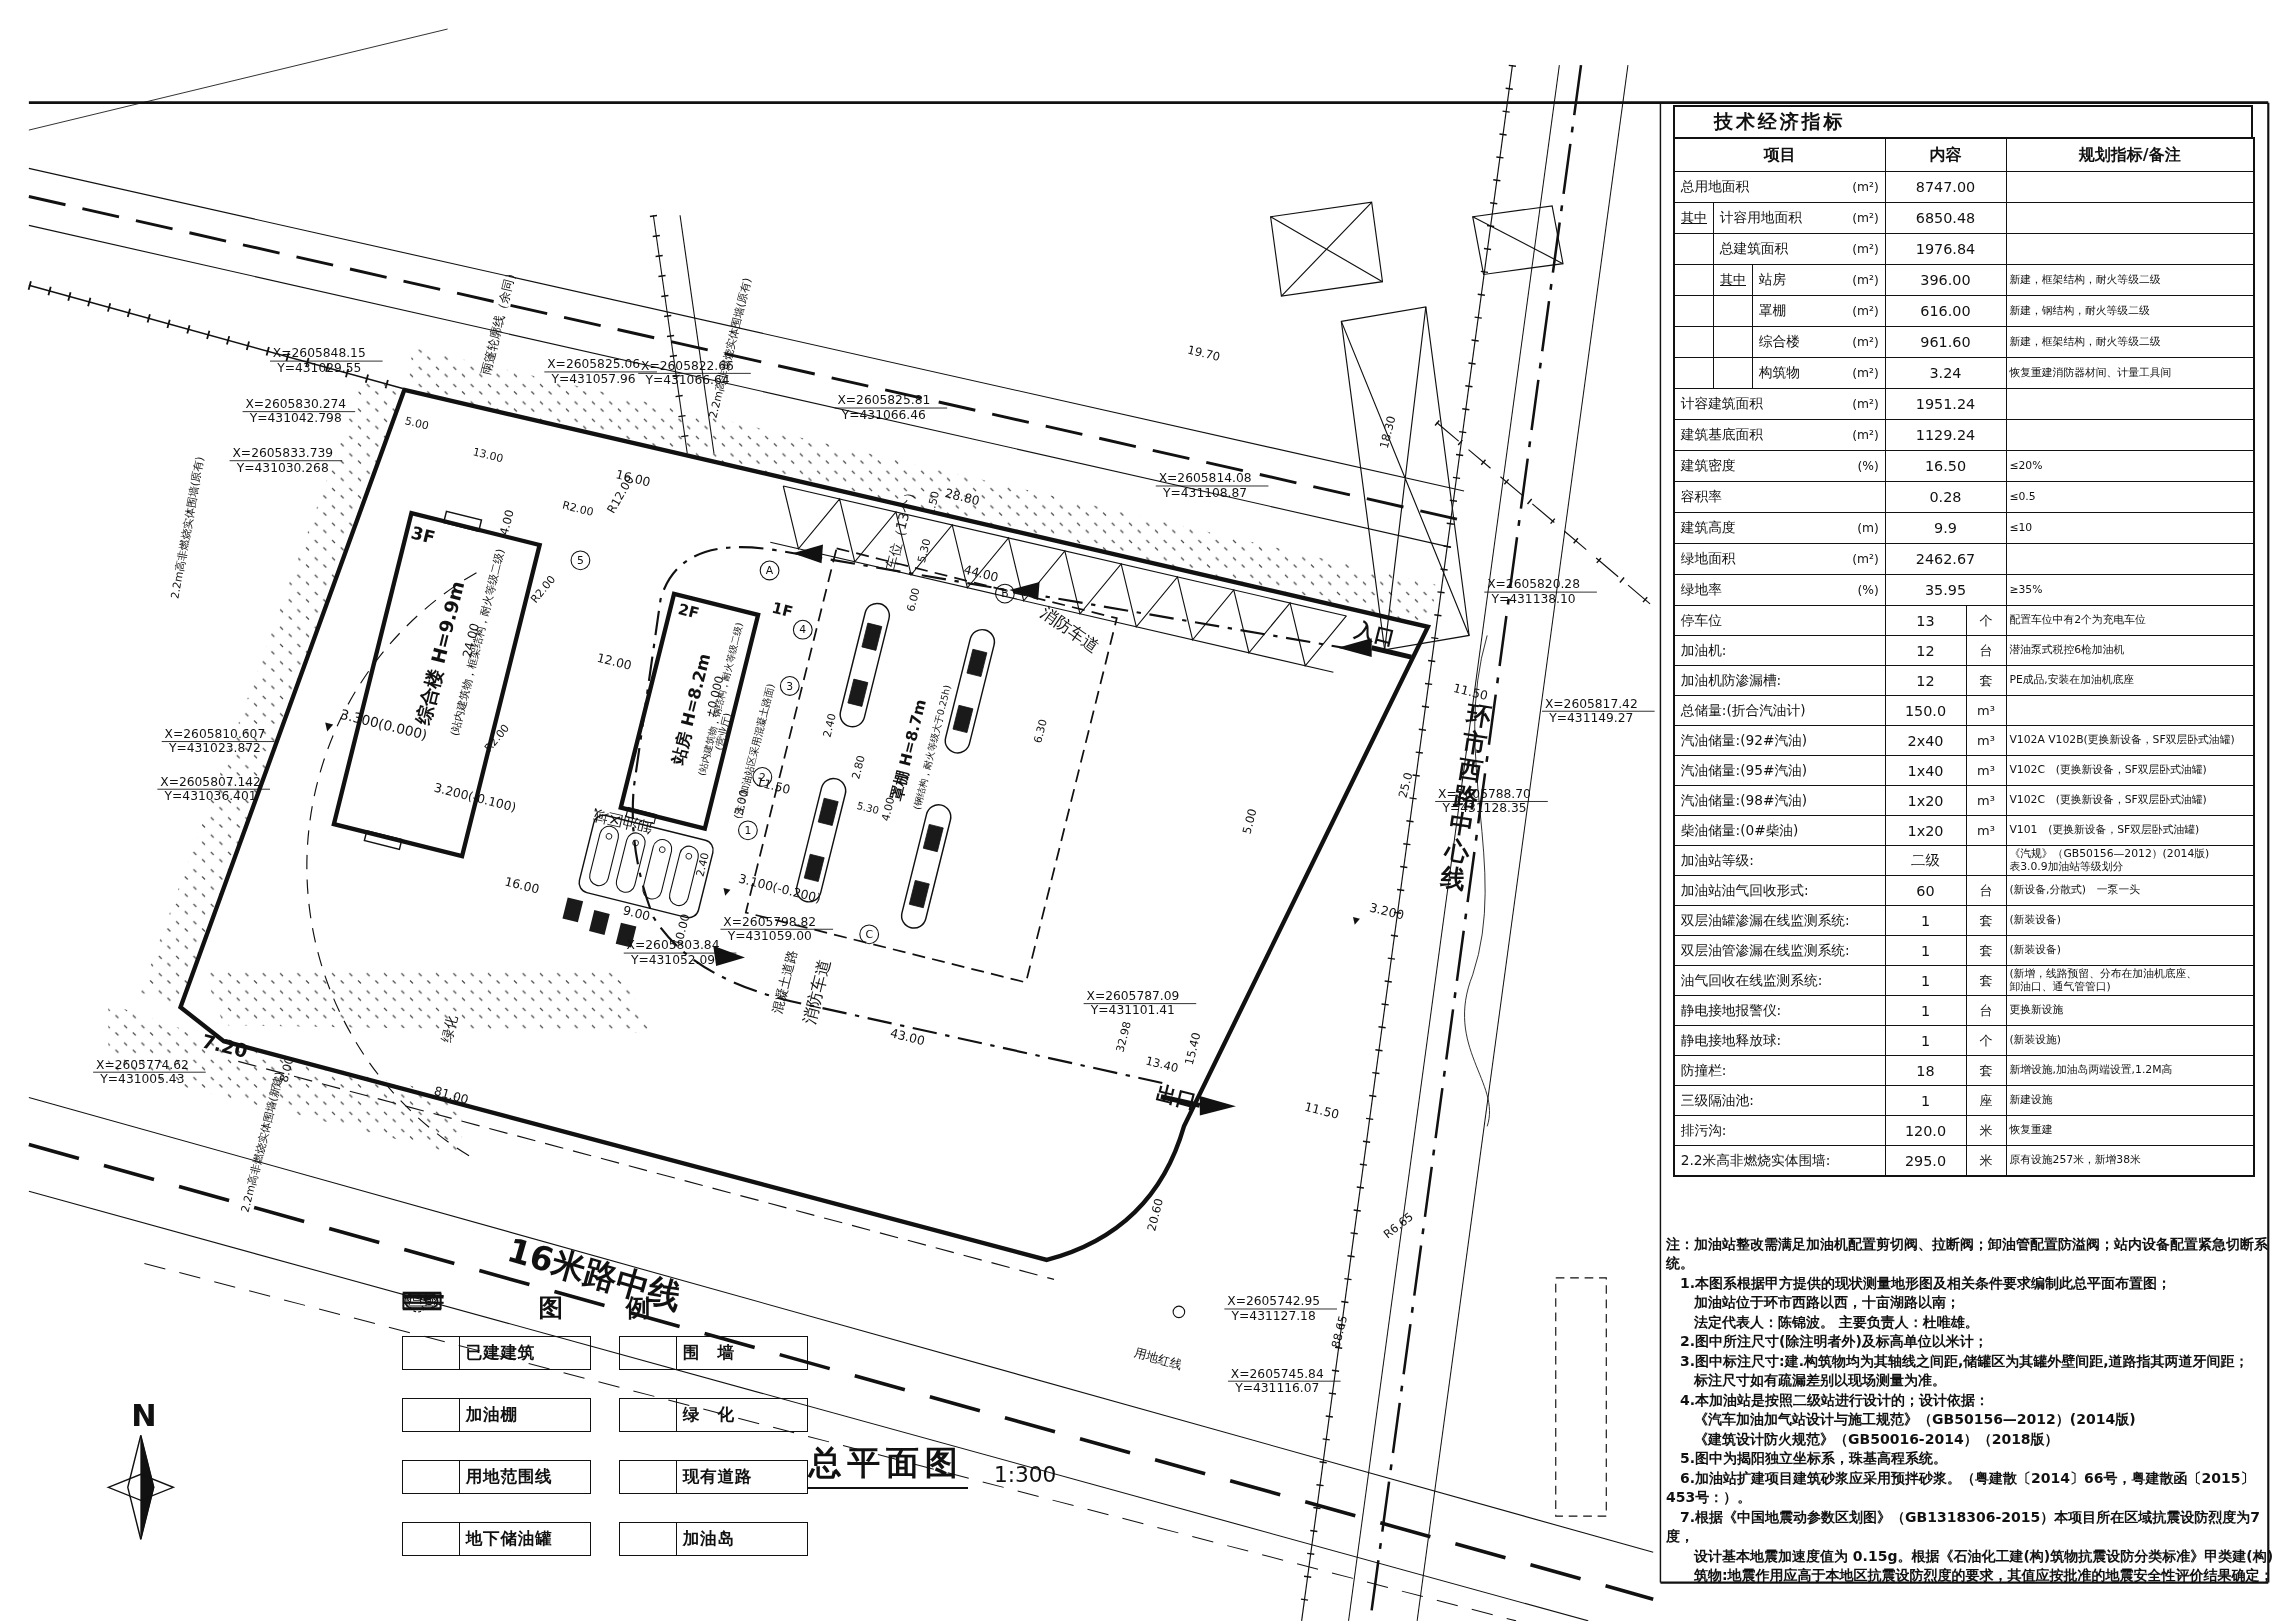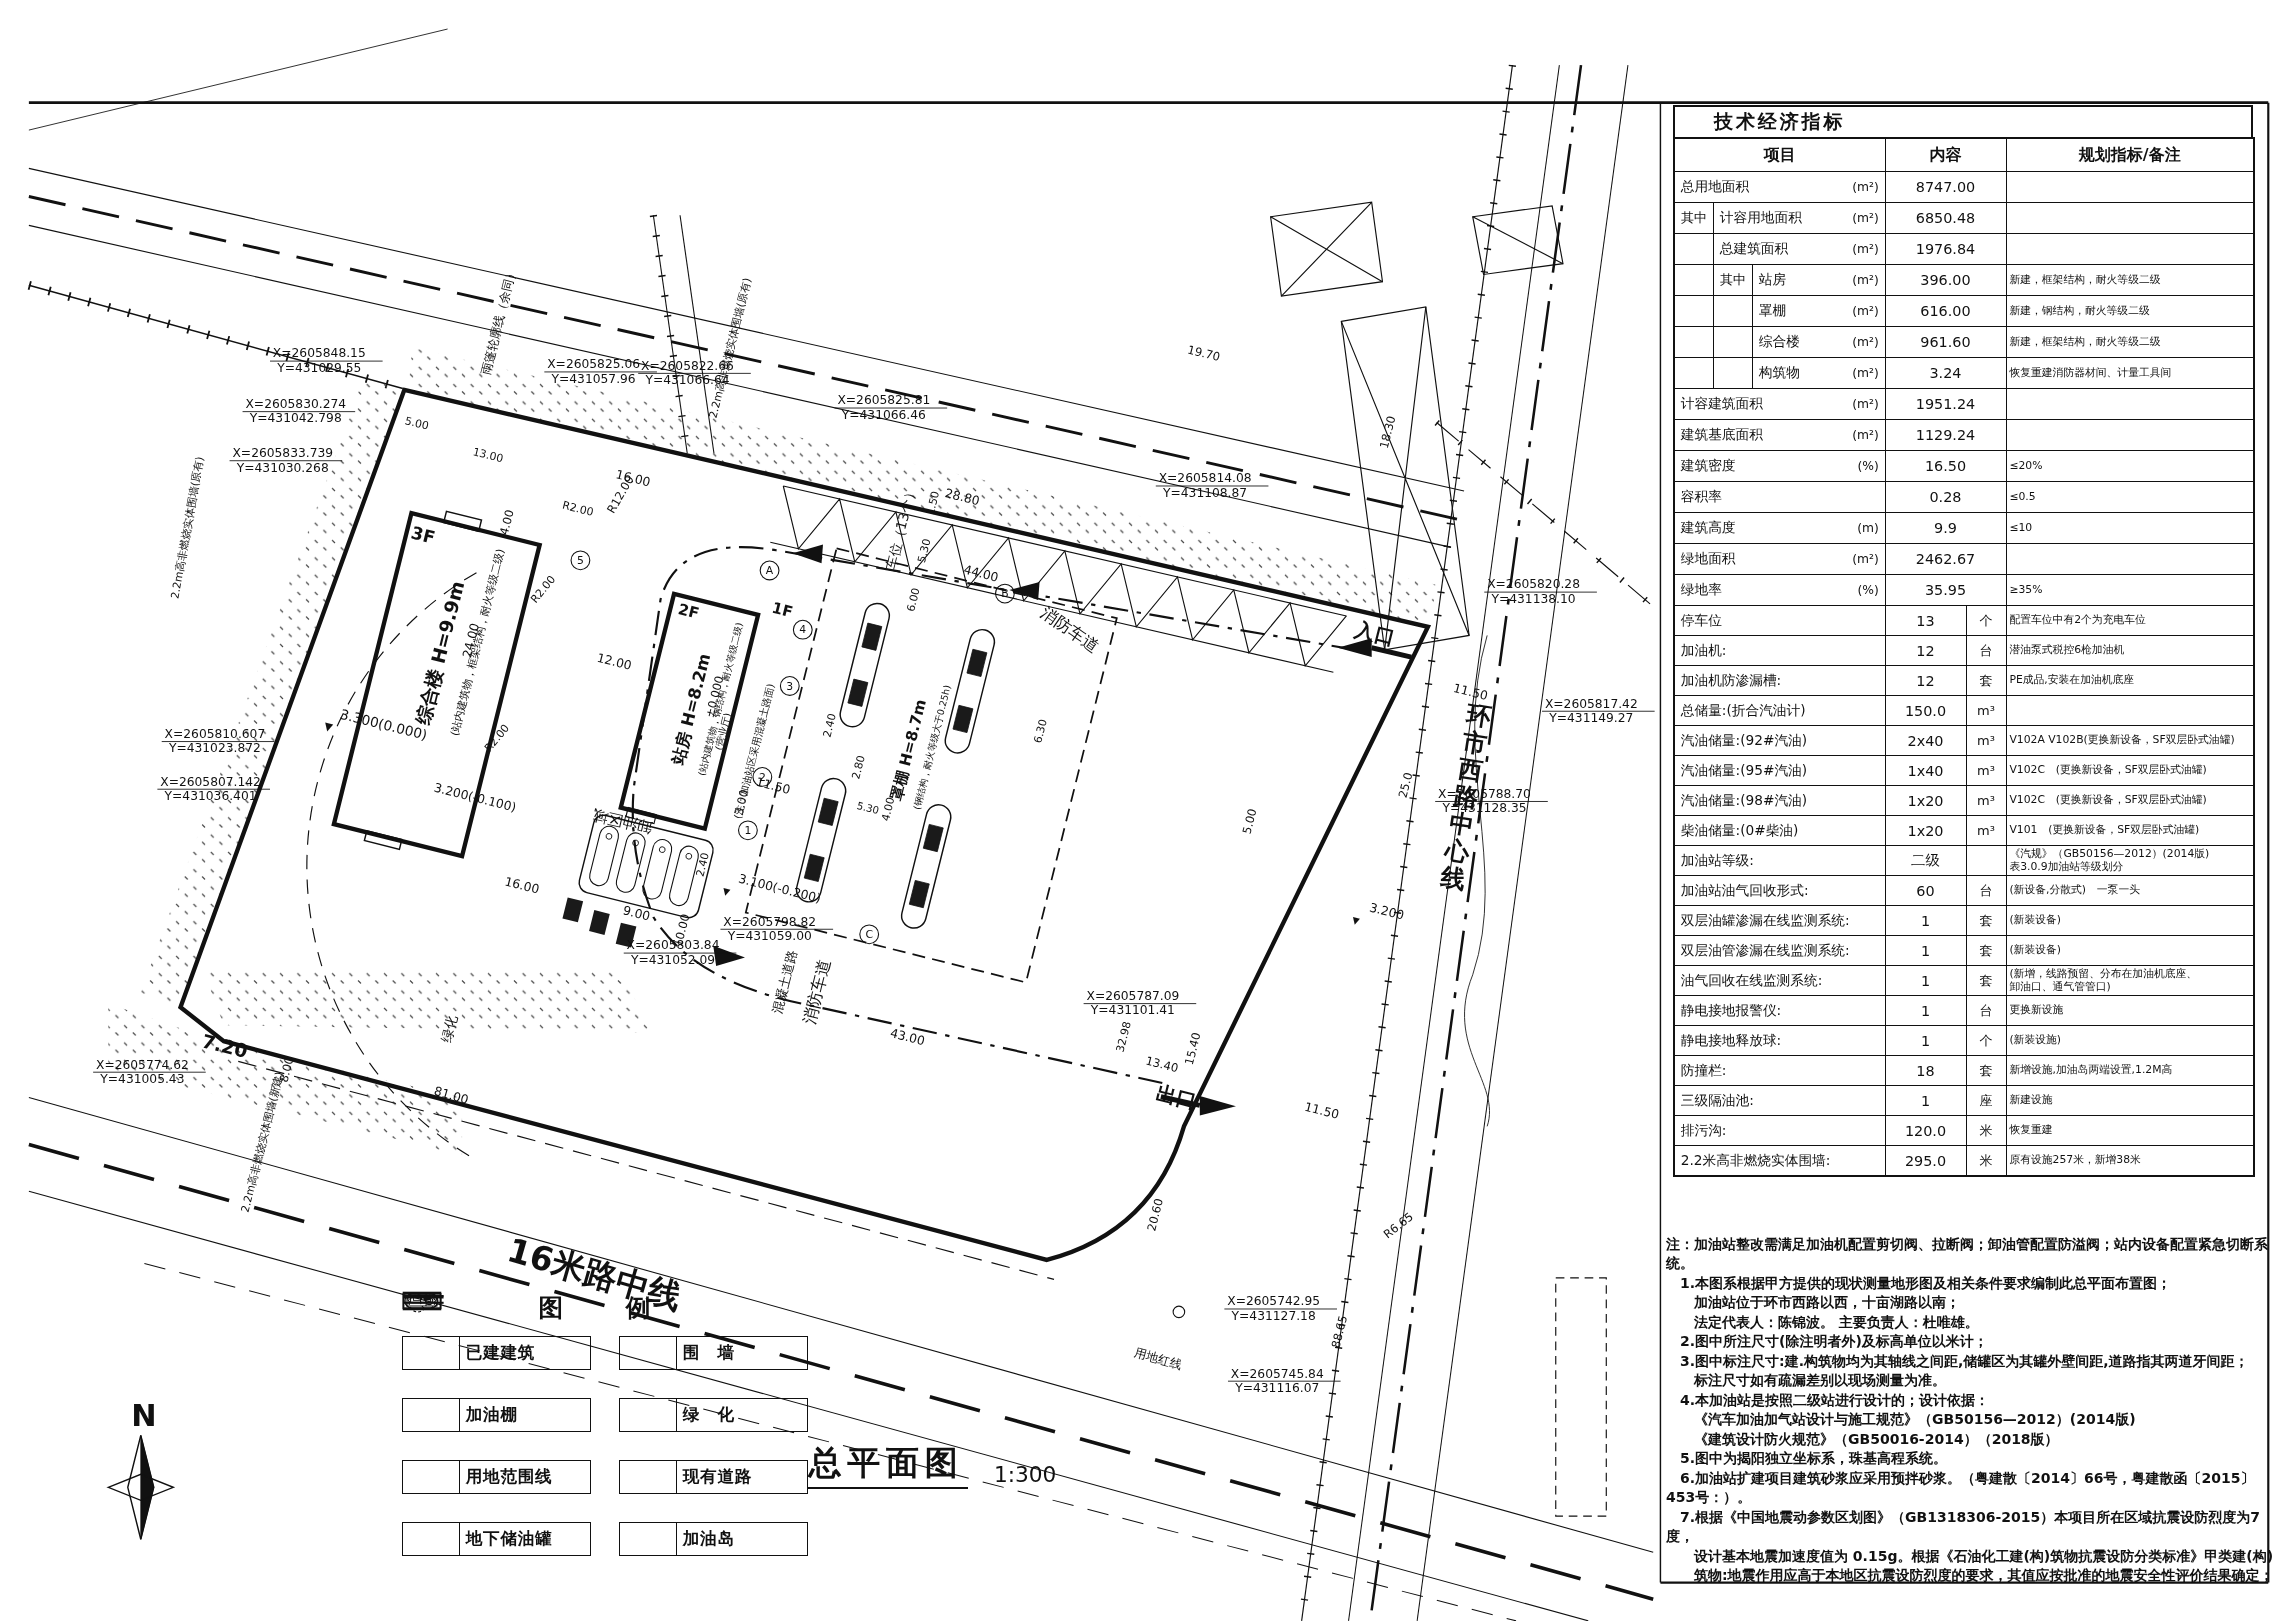--- a/index.html
+++ b/index.html
@@ -12,21 +12,21 @@
   #tec .ttl{height:30px;border:2.2px solid #111;border-bottom:none;display:flex;align-items:center;
             padding-left:39px;font-size:19px;font-weight:700;letter-spacing:2.9px;}
   #tec table{border-collapse:collapse;width:580px;table-layout:fixed;border:2.2px solid #111;}
   #tec td{border:1.1px solid #111;font-size:13.7px;padding:0 2.9px;vertical-align:middle;overflow:hidden;}
   #tec tr.hdr td{height:32px;text-align:center;font-size:16px;font-weight:700;}
   #tec tr.s1 td{height:30px;}
   #tec tr.s2 td{height:29px;}
   #tec td.lblc{padding:0;}
   #tec .lflex{display:flex;align-items:stretch;height:100%;}
   #tec .gbox{width:38px;flex:0 0 38px;border-right:1.1px solid #111;display:flex;align-items:center;
-             justify-content:center;font-size:13px;}
+             justify-content:center;font-size:13px;text-decoration:underline;}
   #tec .lbl{flex:1;display:flex;align-items:center;padding-left:5.8px;font-size:13.7px;}
   #tec .unit{display:flex;align-items:center;padding-right:5.8px;font-size:12.3px;}
   #tec td.val{text-align:center;font-size:14.4px;}
   #tec td.u2{text-align:center;font-size:13px;}
   #tec td.note{font-size:10.8px;line-height:1.15;white-space:pre-line;}
   
   #notes{position:absolute;left:1666px;top:1176px;width:610px;font-size:14px;line-height:19.5px;
          white-space:pre-wrap;font-weight:600;}
   #notes div{min-height:19.5px;}
   

